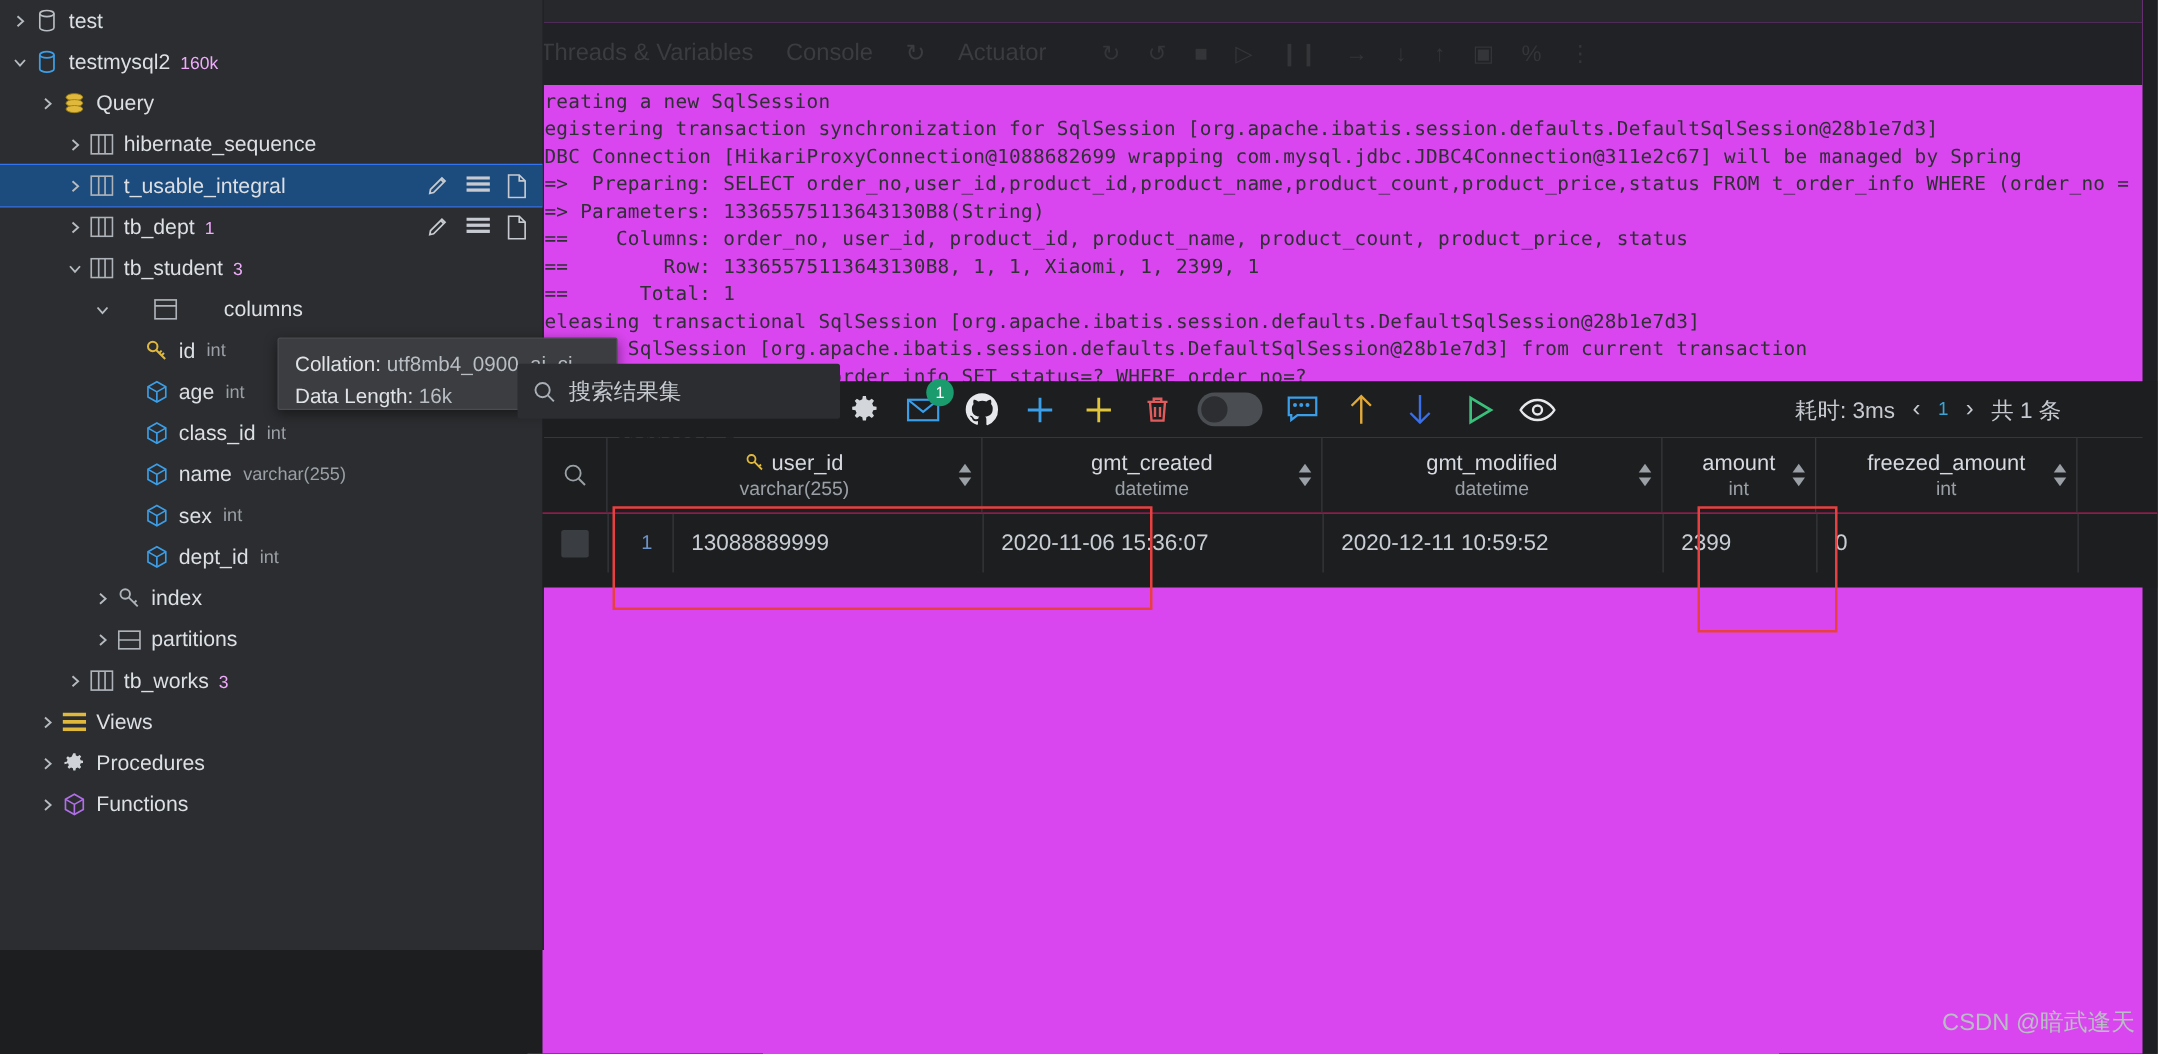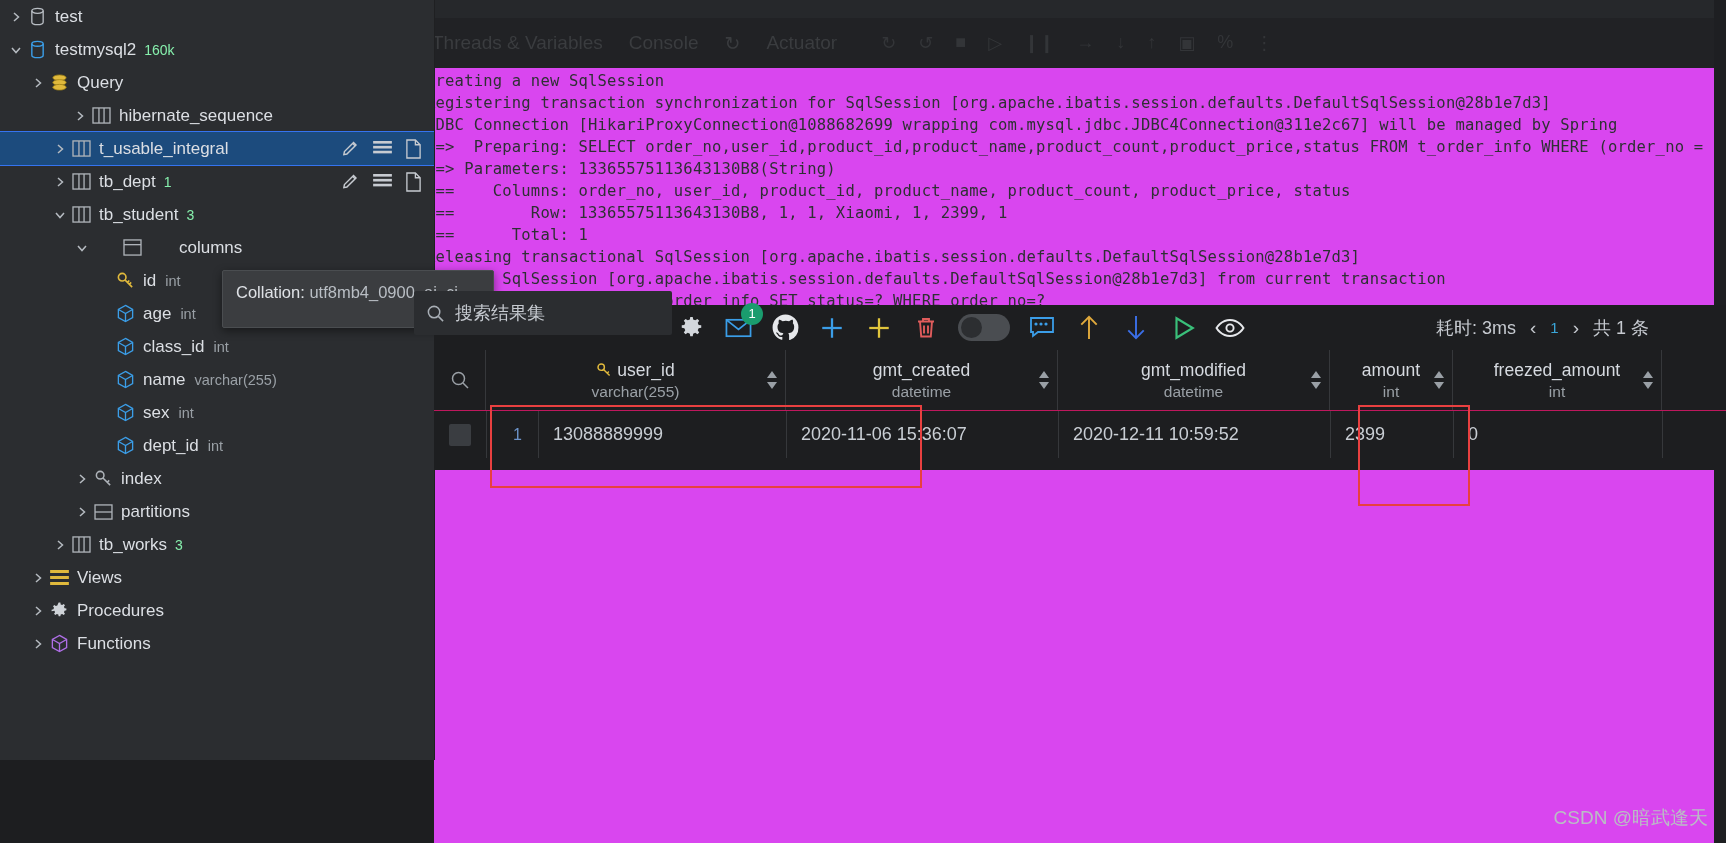--- a/index.html
+++ b/index.html
@@ -50,21 +50,21 @@
   }
   .tree-row.selected{background:#1c4b7d;outline:1px solid #3574f0;}
   .chev{
     width:16px;height:16px;margin-right:2px;flex:none;
     display:flex;align-items:center;justify-content:center;
     color:#9aa0a6;font-size:13px;
   }
   .chev.none{visibility:hidden;}
   .ico{width:22px;height:20px;flex:none;margin-right:7px;display:flex;align-items:center;justify-content:center;}
   .lbl{font-size:17px;}
-  .sub{font-size:14px;color:#86efac;margin-left:8px;}
+  .sub{font-size:14px;color:#f0abfc;margin-left:8px;}
   .type{font-size:14.5px;color:#9aa0a6;margin-left:9px;}
   .row-actions{
     position:absolute;right:12px;top:0;height:33px;display:flex;align-items:center;gap:13px;
     color:#c7cbd1;
   }
 
   
   svg{display:block;}
 
   
@@ -217,21 +217,21 @@
       </span>
       <span class="ico">
         <svg width="19" height="19" viewBox="0 0 20 20" fill="#e0b93c" stroke="#9c7f15" stroke-width=".8">
           <ellipse cx="10" cy="5" rx="7" ry="3"></ellipse>
           <ellipse cx="10" cy="10" rx="7" ry="3"></ellipse>
           <ellipse cx="10" cy="15" rx="7" ry="3"></ellipse>
         </svg>
       </span>
       <span class="lbl">Query</span>
     </div>
-    <div class="tree-row" style="padding-left: 72px;">
+    <div class="tree-row" style="padding-left: 52px;">
       <span class="chev">
         <svg width="12" height="12" viewBox="0 0 12 12" fill="none" stroke="#b6bbc1" stroke-width="1.5">
           <polyline points="4,2 8.5,6 4,10"></polyline>
         </svg>
       </span>
       <span class="ico">
         <svg width="19" height="17" viewBox="0 0 20 18" fill="none" stroke="#aeb3b9" stroke-width="1.4">
           <rect x="1" y="1" width="18" height="16"></rect>
           <line x1="7.3" y1="1" x2="7.3" y2="17"></line>
           <line x1="12.7" y1="1" x2="12.7" y2="17"></line>
@@ -495,20 +495,24 @@
       </span>
       <span class="lbl">Functions</span>
     </div>
   </div>
 <div id="bottom-fill"></div>
 
 <div id="tooltip">
   <div>
     <span class="k">Collation:</span>
     <span class="v">utf8mb4_0900_ai_ci</span>
+  </div>
+  <div>
+    <span class="k">Data Length:</span>
+    <span class="v">16k</span>
   </div>
 </div>
 
 <div id="result-toolbar">
 
   <div id="search-box">
     <span>
       <svg width="19" height="19" viewBox="0 0 20 20" fill="none" stroke="#a9afb6" stroke-width="1.6">
         <circle cx="8.5" cy="8.5" r="6"></circle>
           <line x1="13" y1="13" x2="18" y2="18"></line>

